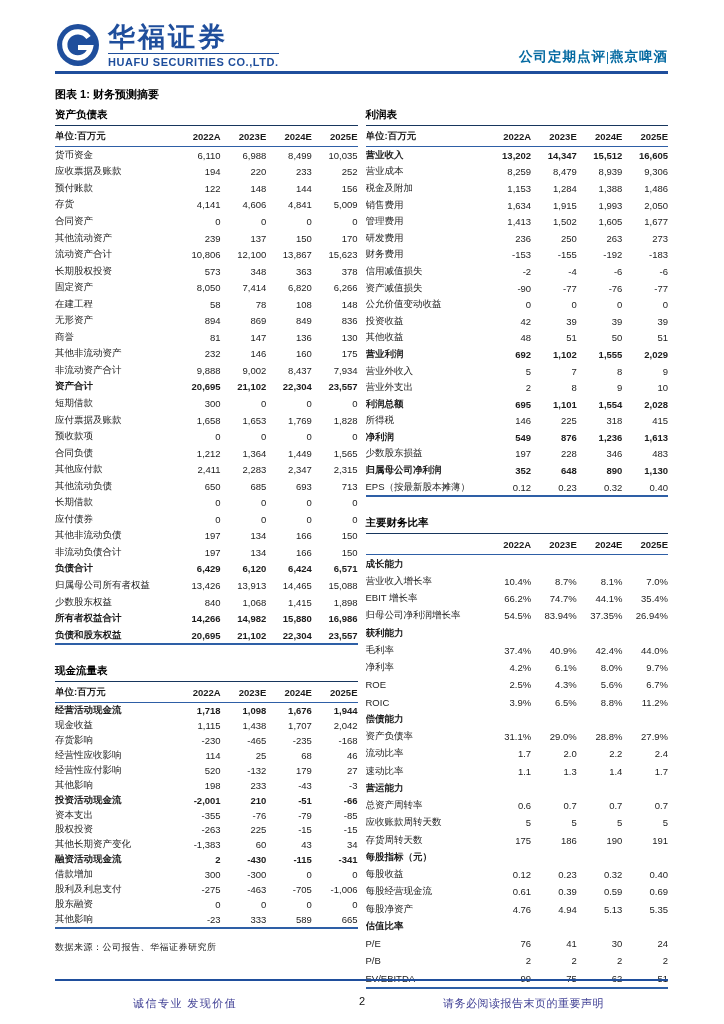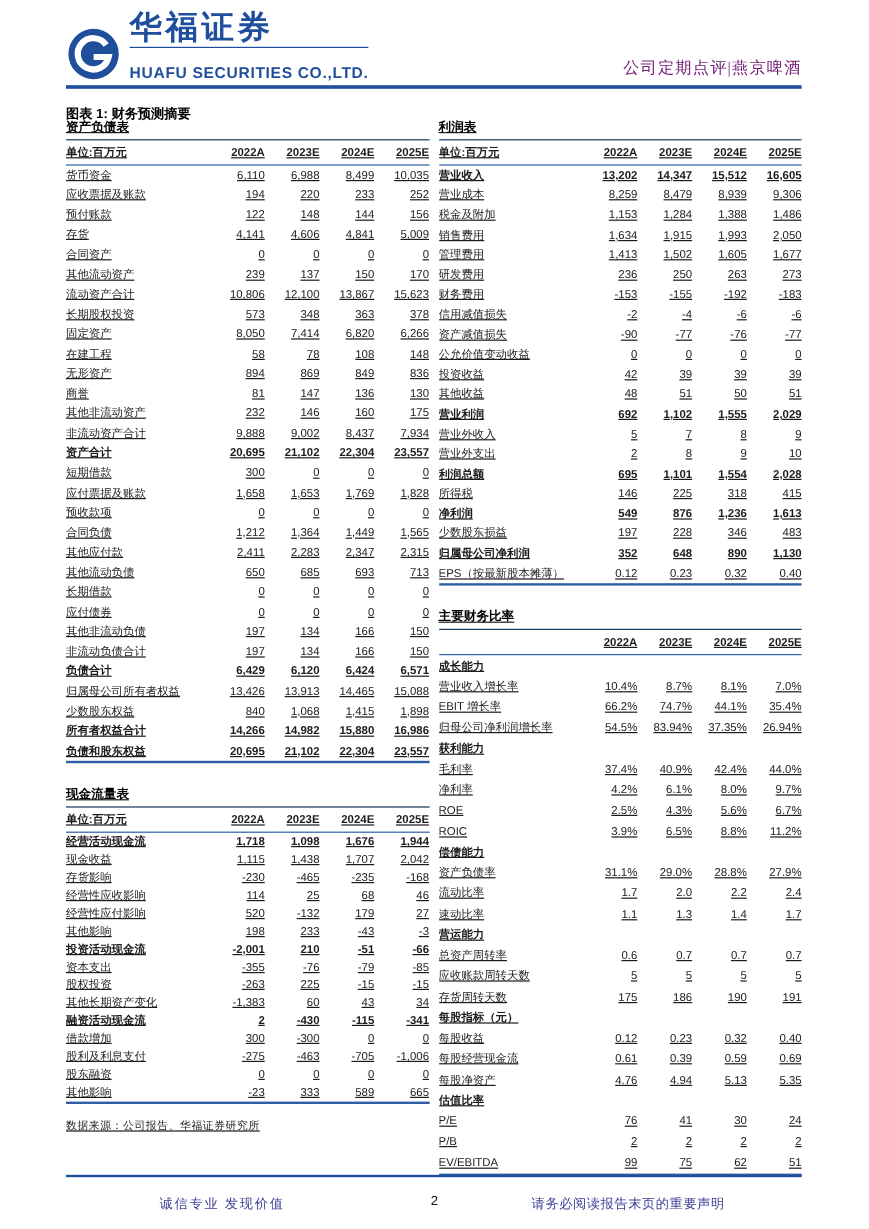--- a/index.html
+++ b/index.html
@@ -6,28 +6,28 @@
   body{width:724px;height:1024px;font-family:"Liberation Sans",sans-serif;color:#1c1c1c;}
   .page{position:relative;width:724px;height:1024px;overflow:hidden;background:#fff;}
 
   
   .hdr{position:absolute;left:55px;right:56px;top:10px;height:58px;
        border-bottom:3px solid #1F4E9C;display:flex;justify-content:space-between;align-items:flex-end;padding-bottom:3px;}
   .logo{display:flex;align-items:flex-end;gap:7px;}
   .logo-mark{width:46px;height:46px;flex:0 0 auto;}
   .brand{display:flex;flex-direction:column;}
   .brand-cn{color:#1F4E9C;font-size:27px;font-weight:bold;font-family:"Liberation Serif",serif;letter-spacing:3px;line-height:1.05;}
-  .brand-en{color:#1F4E9C;font-size:13px;font-weight:bold;letter-spacing:0.55px;border-top:1.5px solid #1F4E9C;margin-top:2px;padding-top:13px;}
-  .doc-type{font-family:"Liberation Serif",serif;font-size:13.5px;color:#701a75;padding-bottom:2px;letter-spacing:1px;}
+  .brand-en{color:#1F4E9C;font-size:11px;font-weight:bold;letter-spacing:0.55px;border-top:1.5px solid #1F4E9C;margin-top:2px;padding-top:2px;}
+  .doc-type{font-family:"Liberation Serif",serif;font-size:13.5px;color:#0369a1;padding-bottom:2px;letter-spacing:1px;font-weight:bold;}
 
   
   .fig-title{position:absolute;left:55px;top:87px;font-size:11px;font-weight:bold;color:#000;}
 
   
-  .cols{position:absolute;left:55px;top:97px;width:613px;display:flex;gap:8px;text-decoration:underline;}
+  .cols{position:absolute;left:55px;top:106px;width:613px;display:flex;gap:8px;}
   .col{flex:1;min-width:0;}
   .tbl{margin-bottom:17px;}
   .tbl-title{font-size:10.5px;font-weight:bold;color:#000;border-bottom:1.8px solid #17365D;padding:2px 0 3px 0;}
   .fin-table{border-bottom:2.5px solid #2E5FA6;}
   .thead{display:flex;align-items:center;height:20px;border-bottom:1.5px solid #2E5FA6;font-weight:bold;font-size:9.5px;}
   .tr{display:flex;align-items:center;font-size:9.5px;}
   .rh-bs .tr{height:16.55px;justify-content:center;}
   .rh-cf .tr{height:14.9px;}
   .rh-is .tr{height:16.6px;}
   .rh-rt .tr{height:17.25px;}

